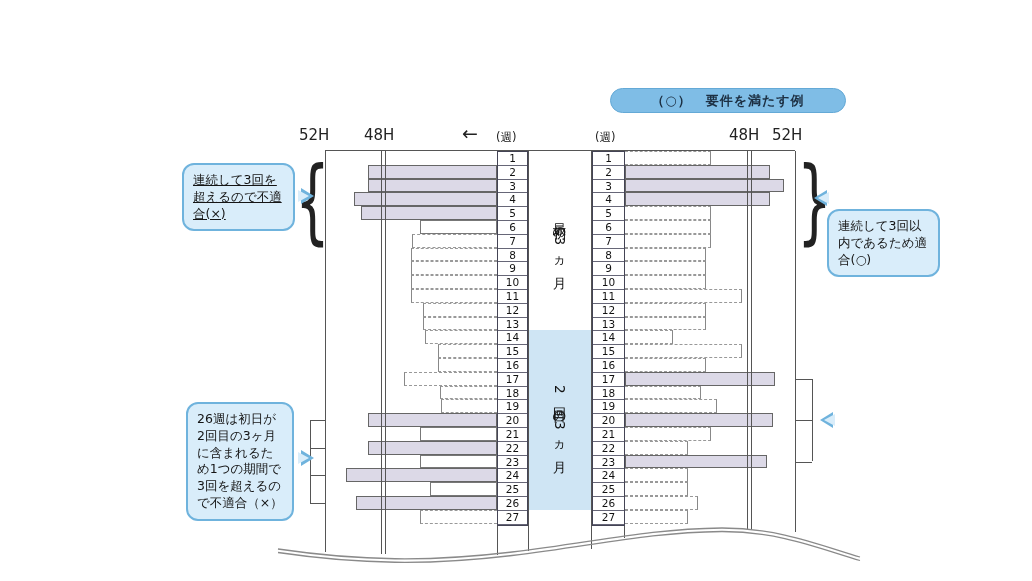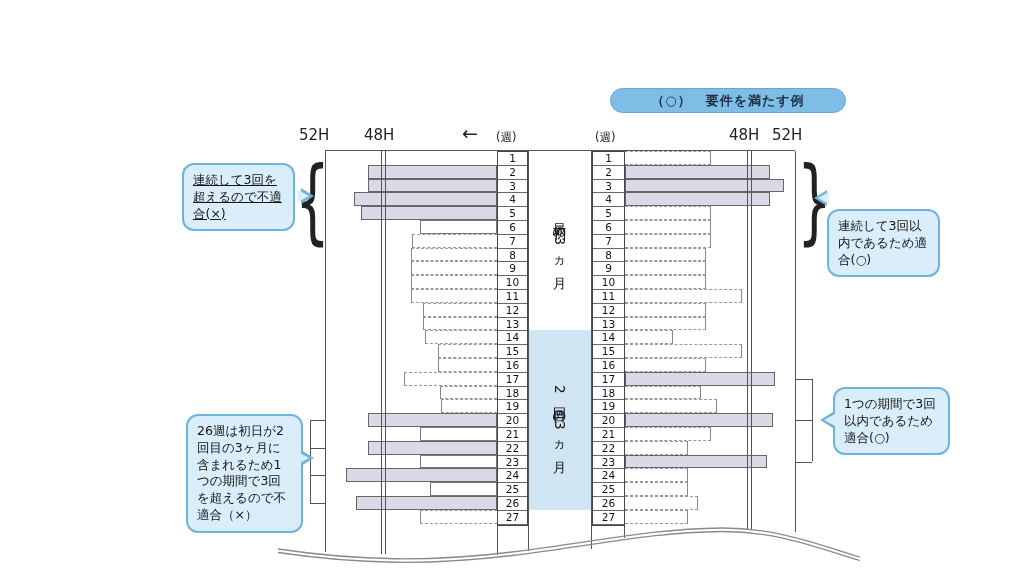--- a/index.html
+++ b/index.html
@@ -92,35 +92,32 @@
 
   <div class="abs brace" style="left:295px;top:156px;">{</div>
   <div class="abs brace" style="left:797px;top:156px;">}</div>
 
   <div class="abs bubble" style="left:182px;top:163px;width:113px;text-decoration:underline;">
     <span>連続して3回を超えるので不適合(×)</span>
   </div>
   <div class="abs tri" style="left:301px;top:188px;border-top:8px solid transparent;border-bottom:8px solid transparent;border-left:13px solid #6fb3dd;"></div>
   <div class="abs tri" style="left:298px;top:190px;border-top:6px solid transparent;border-bottom:6px solid transparent;border-left:11px solid #d9edfa;"></div>
 
-  <div class="abs bubble" style="left:186px;top:414px;width:117px;">
+  <div class="abs bubble" style="left:186px;top:402px;width:108px;">
     <span>26週は初日が2回目の3ヶ月に含まれるため1つの期間で3回を超えるので不適合（×）</span>
   </div>
   <div class="abs tri" style="left:301px;top:450px;border-top:8px solid transparent;border-bottom:8px solid transparent;border-left:13px solid #6fb3dd;"></div>
   <div class="abs tri" style="left:298px;top:452px;border-top:6px solid transparent;border-bottom:6px solid transparent;border-left:11px solid #d9edfa;"></div>
 
   <div class="abs bubble" style="left:827px;top:165px;width:113px;margin-top:44px;">
     <span>連続して3回以内であるため適合(○)</span>
   </div>
   <div class="abs tri" style="left:814px;top:190px;border-top:8px solid transparent;border-bottom:8px solid transparent;border-right:13px solid #6fb3dd;"></div>
   <div class="abs tri" style="left:818px;top:192px;border-top:6px solid transparent;border-bottom:6px solid transparent;border-right:11px solid #d9edfa;"></div>
 
-  <div class="abs bubble" style="left:833px;top:387px;width:117px;">
-    <span>1つの期間で3回以内であるため適合(○)</span>
-  </div>
   <div class="abs tri" style="left:820px;top:412px;border-top:8px solid transparent;border-bottom:8px solid transparent;border-right:13px solid #6fb3dd;"></div>
   <div class="abs tri" style="left:824px;top:414px;border-top:6px solid transparent;border-bottom:6px solid transparent;border-right:11px solid #d9edfa;"></div>
 
   <svg id="wave" class="abs" viewBox="0 0 1032 581">
     <path d="M278,549 C360,561 430,562 512,552 C596,542 646,529 722,528 C780,528 822,546 860,557" fill="none" stroke="#8a8a8a" stroke-width="1.3"></path>
     <path d="M278,552.5 C360,564.5 430,565.5 512,555.5 C596,545.5 646,532.5 722,531.5 C780,531.5 822,549.5 860,560.5" fill="none" stroke="#8a8a8a" stroke-width="1.3"></path>
   </svg>
 <div class="abs wcol" style="left: 497px; width: 31px;">
       <div class="wcell">1</div>
       <div class="wcell">2</div>

